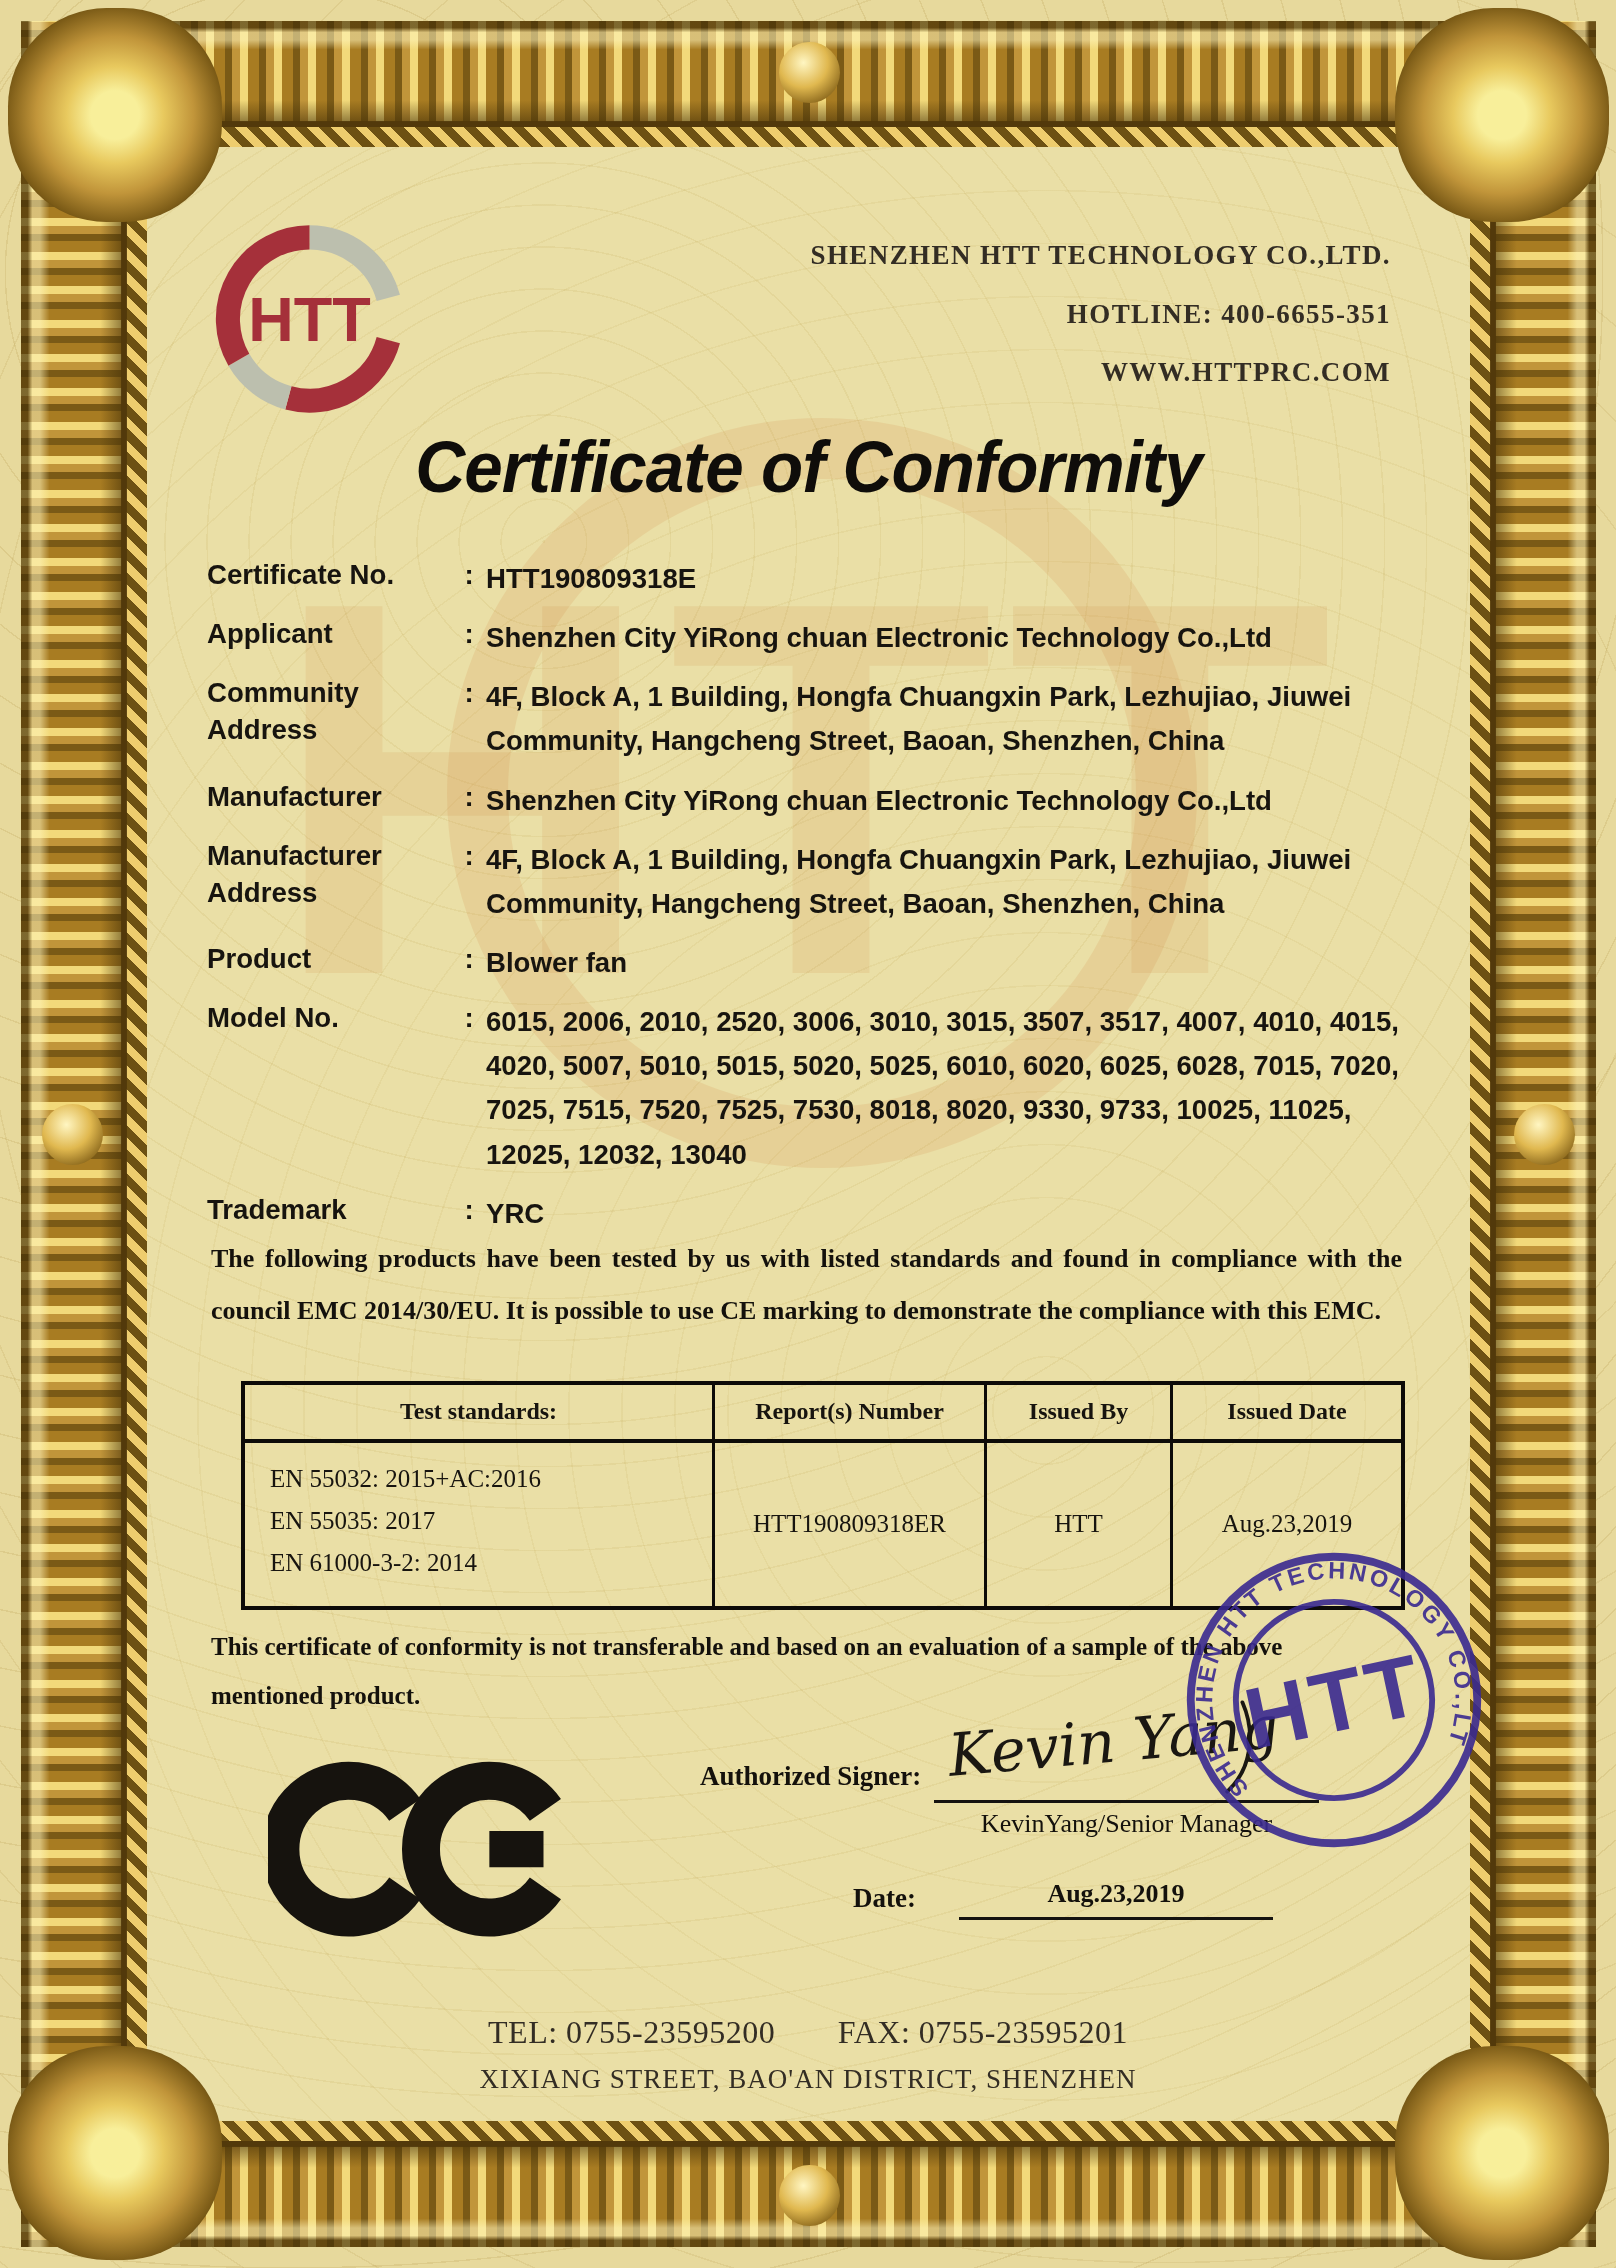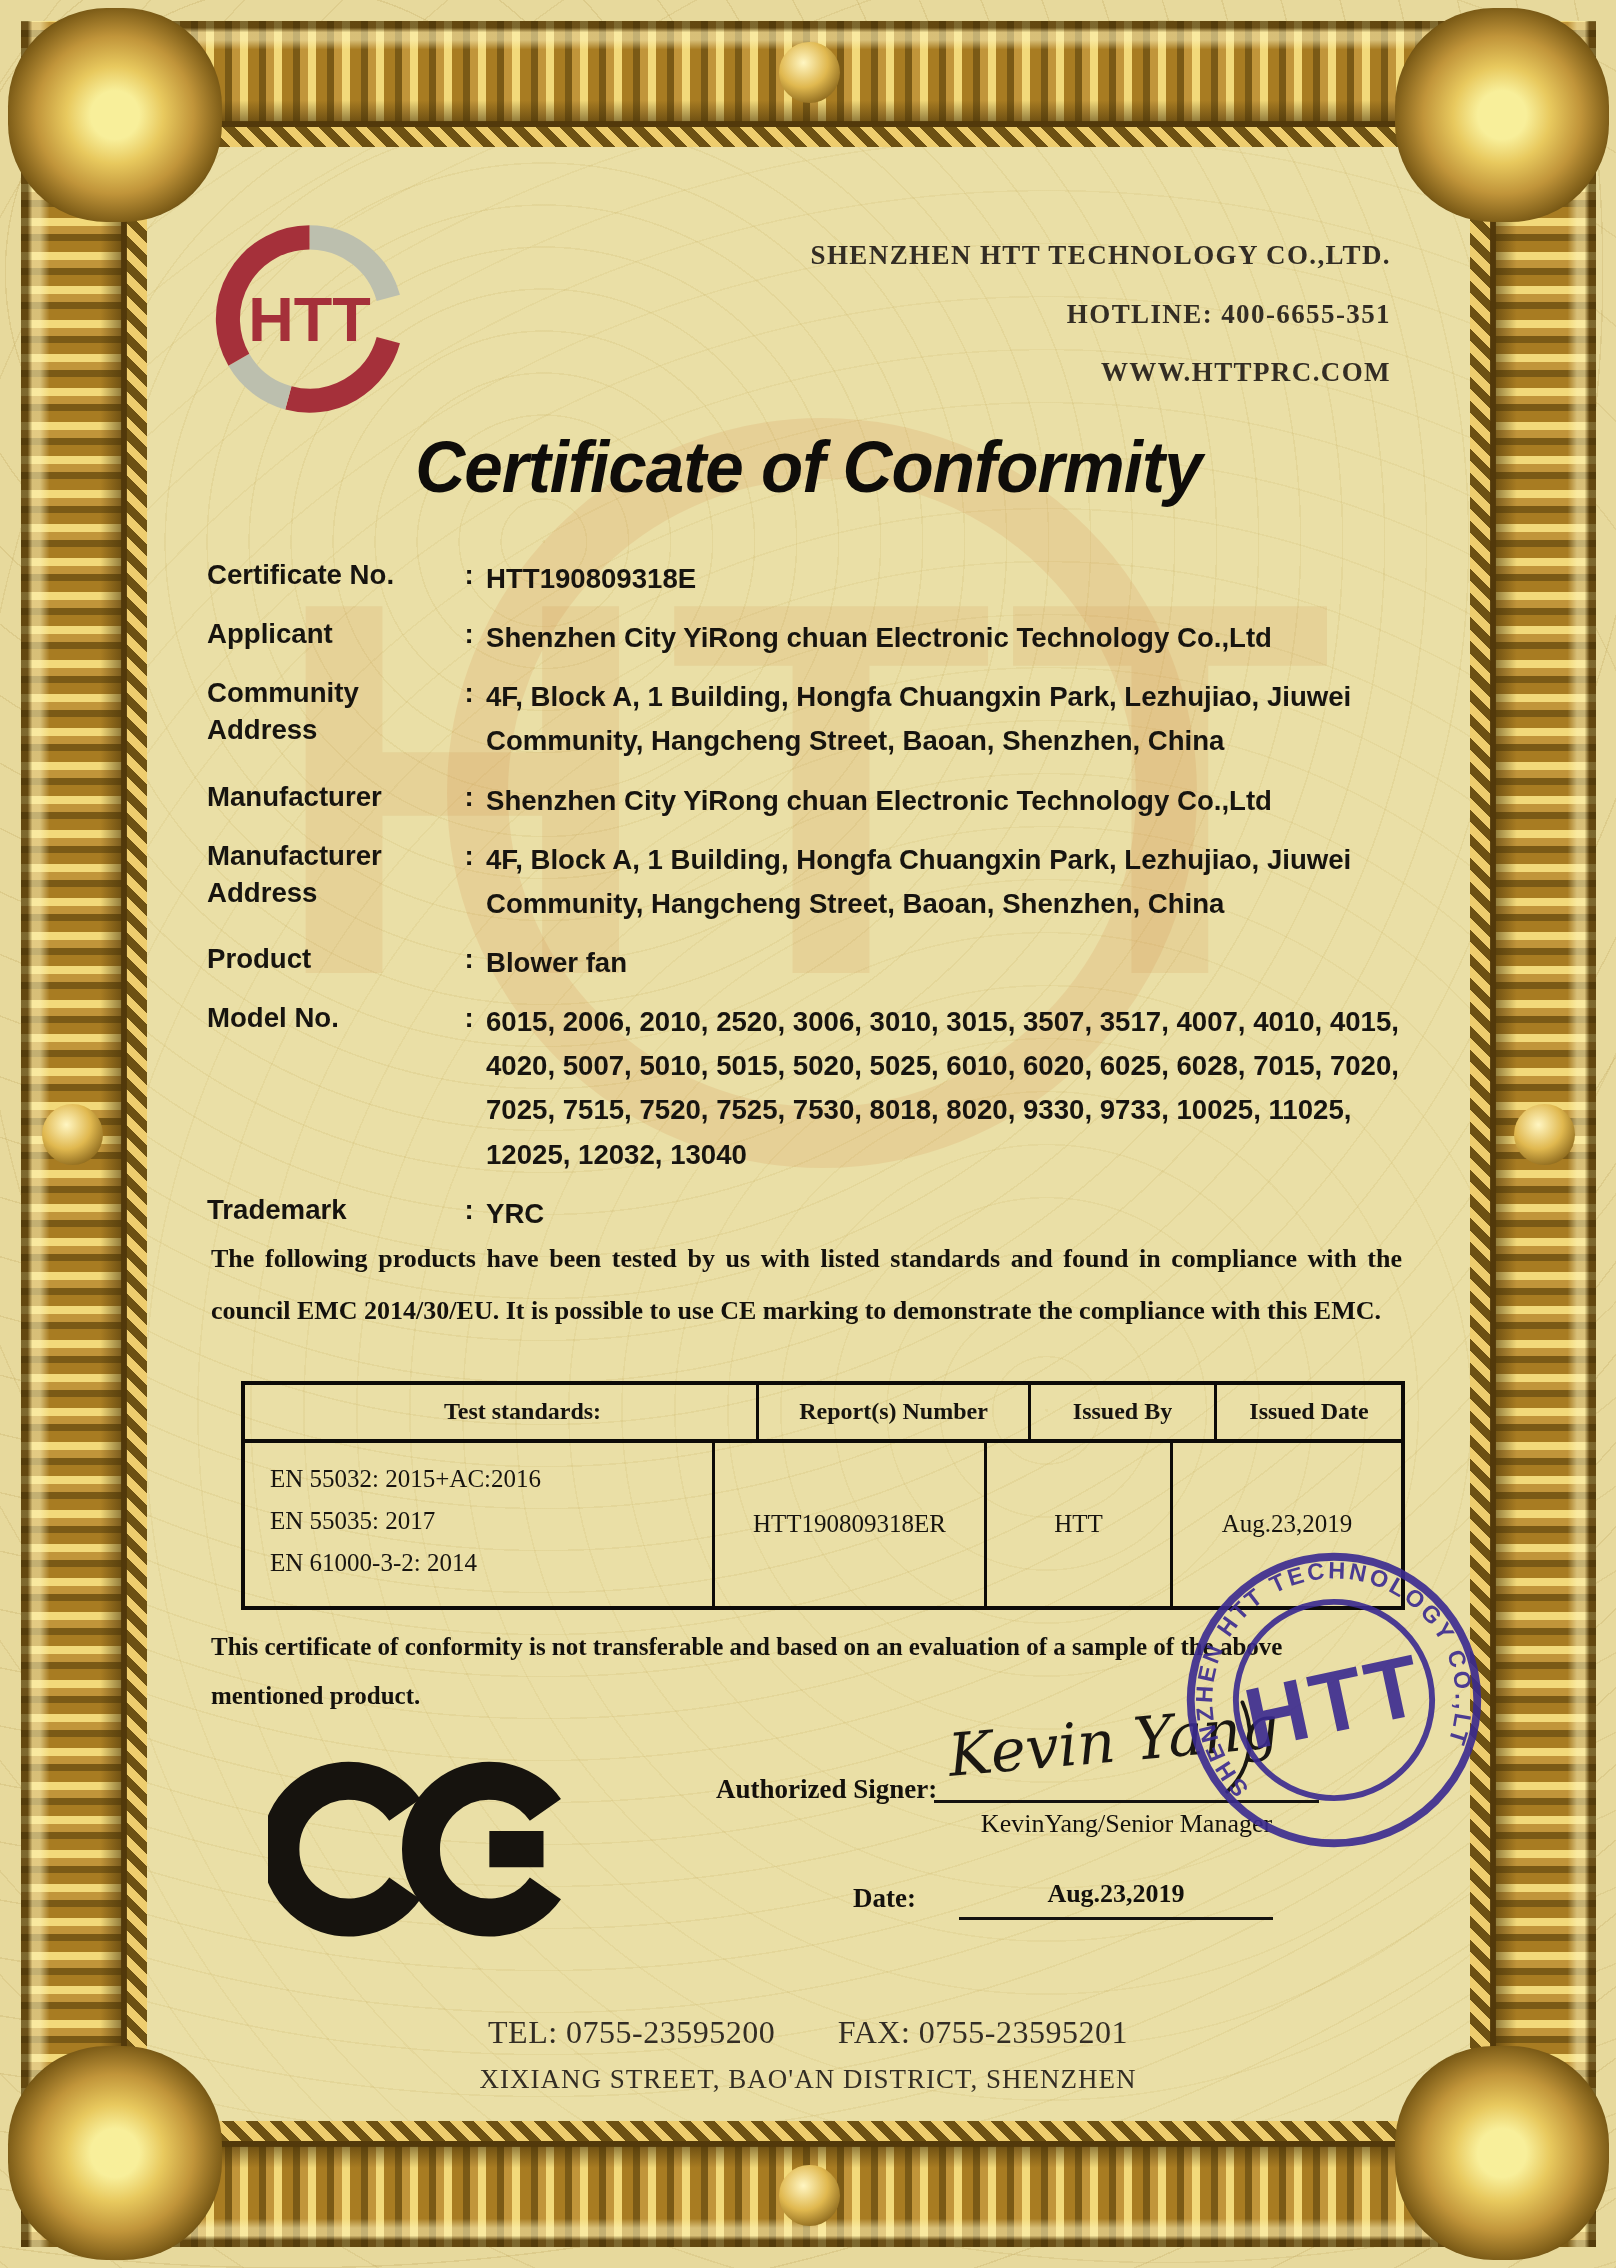--- a/index.html
+++ b/index.html
@@ -61,32 +61,32 @@
   
   .para{position:absolute;left:211px;top:1233px;width:1191px;z-index:5;
     font-family:"Liberation Serif",serif;font-weight:bold;font-size:26px;line-height:2.0;
     text-align:justify;color:#14110c;}
   .statement{position:absolute;left:211px;top:1623px;width:1132px;z-index:5;
     font-family:"Liberation Serif",serif;font-weight:bold;font-size:25px;line-height:1.95;color:#14110c;}
   
   .ctable{position:absolute;left:241px;top:1381px;width:1164px;z-index:5;border:4.8px solid #0d0b08;
     font-family:"Liberation Serif",serif;color:#17140f;box-sizing:border-box;}
   .trow{display:grid;grid-template-columns:470px 272px 186px 1fr;}
-  .trow.head{border-bottom:4.8px solid #0d0b08;padding-left:44px;}
+  .trow.head{border-bottom:4.8px solid #0d0b08;}
   .th{font-weight:bold;font-size:24px;text-align:center;padding:13.3px 0;}
   .td,.th{border-right:3.8px solid #0d0b08;}
   .td:last-child,.th:last-child{border-right:none;}
   .td.standards{height:163px;padding:15px 6px 0 25px;box-sizing:border-box;}
   .td.standards div{font-size:25px;line-height:42px;}
   .td.center{display:flex;align-items:center;justify-content:center;font-size:25px;}
   
   .ce{position:absolute;left:268px;top:1752px;z-index:5;}
   
-  .auth-label{position:absolute;left:716px;top:1761px;z-index:5;
-    font-family:"Liberation Serif",serif;font-weight:bold;font-size:27px;color:#14110c;margin-top:13px;}
+  .auth-label{position:absolute;left:700px;top:1761px;z-index:5;
+    font-family:"Liberation Serif",serif;font-weight:bold;font-size:27px;color:#14110c;}
   .sig{position:absolute;left:908px;top:1666px;z-index:6;}
   .sig-line{position:absolute;left:934px;top:1800px;width:385px;height:2.9px;background:#151310;z-index:5;}
   .sig-name{position:absolute;left:934px;top:1809px;width:385px;text-align:center;z-index:5;
     font-family:"Liberation Serif",serif;font-size:26px;color:#14110c;}
   .date-label{position:absolute;left:853px;top:1883px;z-index:5;
     font-family:"Liberation Serif",serif;font-weight:bold;font-size:27px;color:#14110c;}
   .date-value{position:absolute;left:959px;top:1879px;width:314px;text-align:center;z-index:5;
     font-family:"Liberation Serif",serif;font-weight:bold;font-size:26px;color:#14110c;}
   .date-line{position:absolute;left:959px;top:1917px;width:314px;height:2.9px;background:#151310;z-index:5;}
   .stamp{position:absolute;left:1177px;top:1543px;z-index:7;opacity:.9;}

